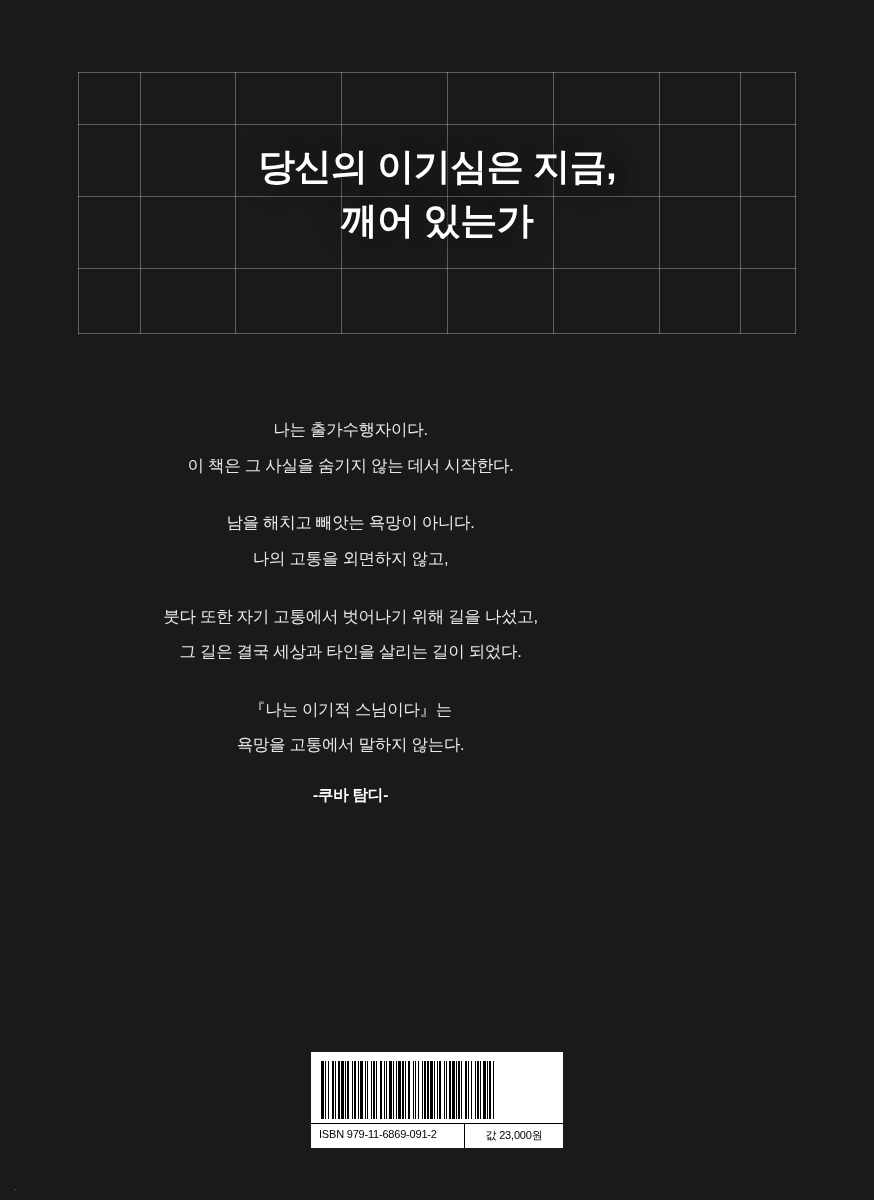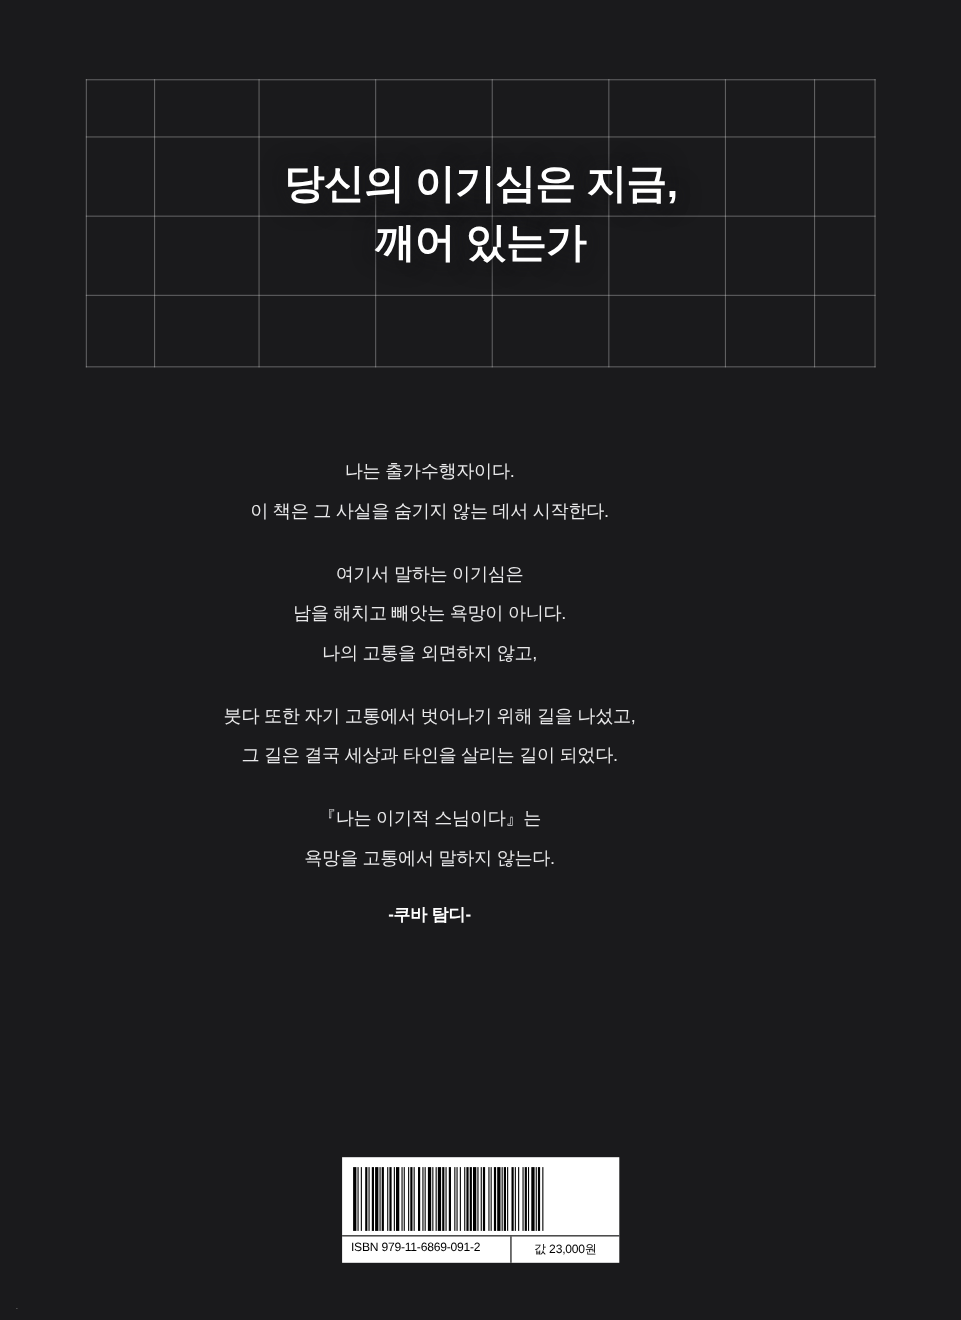--- a/index.html
+++ b/index.html
@@ -64,21 +64,20 @@
     text-shadow: 0 0 22px rgba(26,26,28,0.95), 0 0 12px rgba(26,26,28,0.95);
   }
 
   
   #body-copy {
     position: absolute;
     left: 0;
     top: 412px;
     width: 701px;
     text-align: center;
-    margin-left: 40px;
   }
   #body-copy .para {
     margin-bottom: 22px;
   }
   #body-copy .para:last-of-type {
     margin-bottom: 0;
   }
   #body-copy .bline {
     color: #e9e9ea;
     font-size: 16.5px;
@@ -176,21 +175,20 @@
   </div>
 
   <div id="body-copy">
 
     <div class="para">
       <div class="bline">나는 출가수행자이다.</div>
       <div class="bline">이 책은 그 사실을 숨기지 않는 데서 시작한다.</div>
     </div>
 
     <div class="para">
-      <div class="bline">여기서 말하는 이기심은</div>
       <div class="bline">남을 해치고 빼앗는 욕망이 아니다.</div>
       <div class="bline">나의 고통을 외면하지 않고,</div>
     </div>
 
     <div class="para">
       <div class="bline">붓다 또한 자기 고통에서 벗어나기 위해 길을 나섰고,</div>
       <div class="bline">그 길은 결국 세상과 타인을 살리는 길이 되었다.</div>
     </div>
 
     <div class="para">

